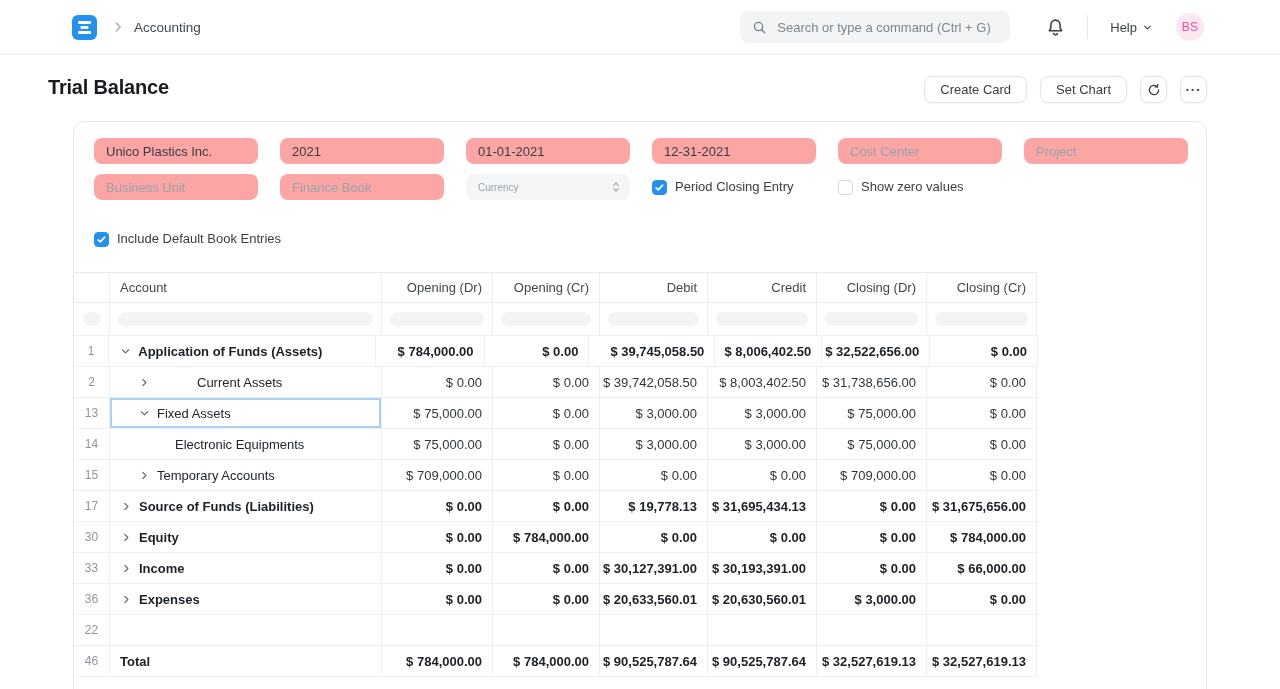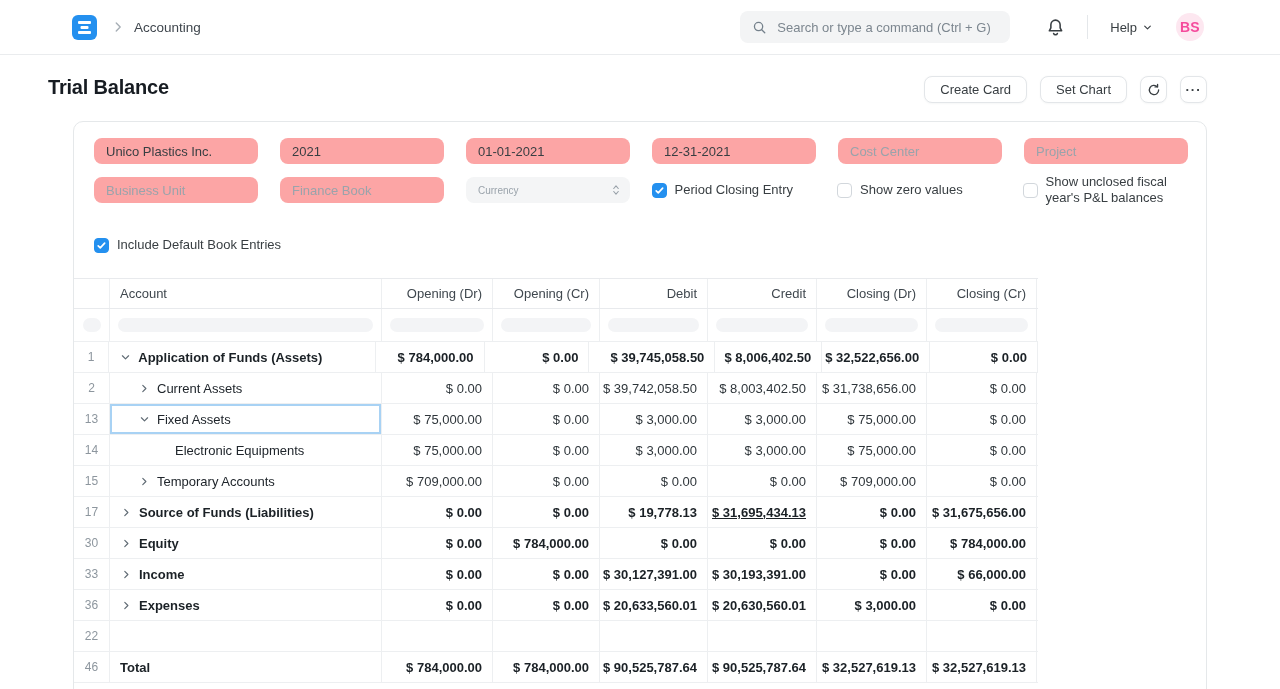--- a/index.html
+++ b/index.html
@@ -25,21 +25,21 @@
   .nav-right{display:flex;align-items:center}
   .searchbar{width:270px;height:32px;background:#f3f4f5;border-radius:8px;border:none;
     display:flex;align-items:center;padding:0 12px;margin-right:36px}
   .searchbar input{border:none;background:transparent;outline:none;flex:1;
     font-family:inherit;font-size:13px;color:#4c555d;margin-left:8px}
   .searchbar input::placeholder{color:#7c868f}
   .bell{margin-right:22px;display:flex;align-items:center;cursor:pointer}
   .vdiv{width:1px;height:24px;background:#e4e7ea;margin-right:22px}
   .help{display:flex;align-items:center;gap:6px;font-size:13px;color:#383e42;margin-right:24px;cursor:pointer}
   .avatar{width:28px;height:28px;border-radius:50%;background:var(--avatar-bg);color:var(--avatar-text);
-    display:flex;align-items:center;justify-content:center;font-size:14px;font-weight:bold;letter-spacing:.2px}
+    display:flex;align-items:center;justify-content:center;font-size:12px;font-weight:normal;letter-spacing:.2px}
   
   .page-head{display:flex;align-items:flex-start;justify-content:space-between;padding:21px 73px 0 48px}
   .page-title{font-size:20px;font-weight:bold;color:#171c22;letter-spacing:-.2px}
   .actions{display:flex;align-items:center;gap:13px}
   .btn{height:27px;background:#fff;border:1px solid #e3e6e9;border-radius:8px;
     font-family:inherit;font-size:13px;color:#383e42;padding:0 15px;display:flex;align-items:center;cursor:pointer;
     box-shadow:0 .5px 2px rgba(25,39,52,.04)}
   .btn.icon{width:27px;padding:0;justify-content:center}
   .btn.icon.dots{font-weight:bold;letter-spacing:1px;font-size:13px;color:#383e42}
   
@@ -165,24 +165,20 @@
             <svg width="11" height="11" viewBox="0 0 16 16">
               <path d="M3.2 8.6l3 2.9 6.4-7" fill="none" stroke="#fff" stroke-width="2.4" stroke-linecap="round" stroke-linejoin="round"></path>
             </svg>
           </span>
         <span class="lab">Period Closing Entry</span>
       </label>
       <label class="cbgroup">
         <span class="box"></span>
         <span class="lab">Show zero values</span>
       </label>
-      <label class="cbgroup">
-        <span class="box"></span>
-        <span class="lab">Show unclosed fiscal year's P&amp;L balances</span>
-      </label>
     </div>
   </div>
   <div class="cbrow">
     <label class="cbgroup" style="width:auto">
       <span class="box checked">
           <svg width="11" height="11" viewBox="0 0 16 16">
             <path d="M3.2 8.6l3 2.9 6.4-7" fill="none" stroke="#fff" stroke-width="2.4" stroke-linecap="round" stroke-linejoin="round"></path>
           </svg>
         </span>
       <span class="lab">Include Default Book Entries</span>
@@ -238,21 +234,21 @@
         </div>
         <div class="cell val" style="width: 111px;">$ 784,000.00</div>
         <div class="cell val" style="width: 107px;">$ 0.00</div>
         <div class="cell val" style="width: 108px; margin-left: 20px;">$ 39,745,058.50</div>
         <div class="cell val" style="width: 109px;">$ 8,006,402.50</div>
         <div class="cell val" style="width: 110px;">$ 32,522,656.00</div>
         <div class="cell val" style="width: 110px;">$ 0.00</div>
       </div>
       <div class="trow">
         <div class="cell num">2</div>
-        <div class="cell account" style="padding-left: 28px;">
+        <div class="cell account" style="padding-left: 28px; gap: 40px;">
           <span class="chev">
             <svg width="11" height="11" viewBox="0 0 16 16">
               <path d="M5.5 3.5l4.5 4.5-4.5 4.5" fill="none" stroke="#5f6a73" stroke-width="1.7" stroke-linecap="round" stroke-linejoin="round"></path>
             </svg>
           </span>
           <span class="acct-label">Current Assets</span>
         </div>
         <div class="cell val" style="width: 111px;">$ 0.00</div>
         <div class="cell val" style="width: 107px;">$ 0.00</div>
         <div class="cell val" style="width: 108px;">$ 39,742,058.50</div>
@@ -313,21 +309,21 @@
           <span class="chev">
             <svg width="11" height="11" viewBox="0 0 16 16">
               <path d="M5.5 3.5l4.5 4.5-4.5 4.5" fill="none" stroke="#5f6a73" stroke-width="1.7" stroke-linecap="round" stroke-linejoin="round"></path>
             </svg>
           </span>
           <span class="acct-label">Source of Funds (Liabilities)</span>
         </div>
         <div class="cell val" style="width: 111px;">$ 0.00</div>
         <div class="cell val" style="width: 107px;">$ 0.00</div>
         <div class="cell val" style="width: 108px;">$ 19,778.13</div>
-        <div class="cell val" style="width: 109px; text-decoration: underline;">$ 31,695,434.13</div>
+        <div class="cell val" style="width: 109px;">$ 31,695,434.13</div>
         <div class="cell val" style="width: 110px;">$ 0.00</div>
         <div class="cell val" style="width: 110px;">$ 31,675,656.00</div>
       </div>
       <div class="trow bold">
         <div class="cell num">30</div>
         <div class="cell account" style="padding-left: 10px;">
           <span class="chev">
             <svg width="11" height="11" viewBox="0 0 16 16">
               <path d="M5.5 3.5l4.5 4.5-4.5 4.5" fill="none" stroke="#5f6a73" stroke-width="1.7" stroke-linecap="round" stroke-linejoin="round"></path>
             </svg>

